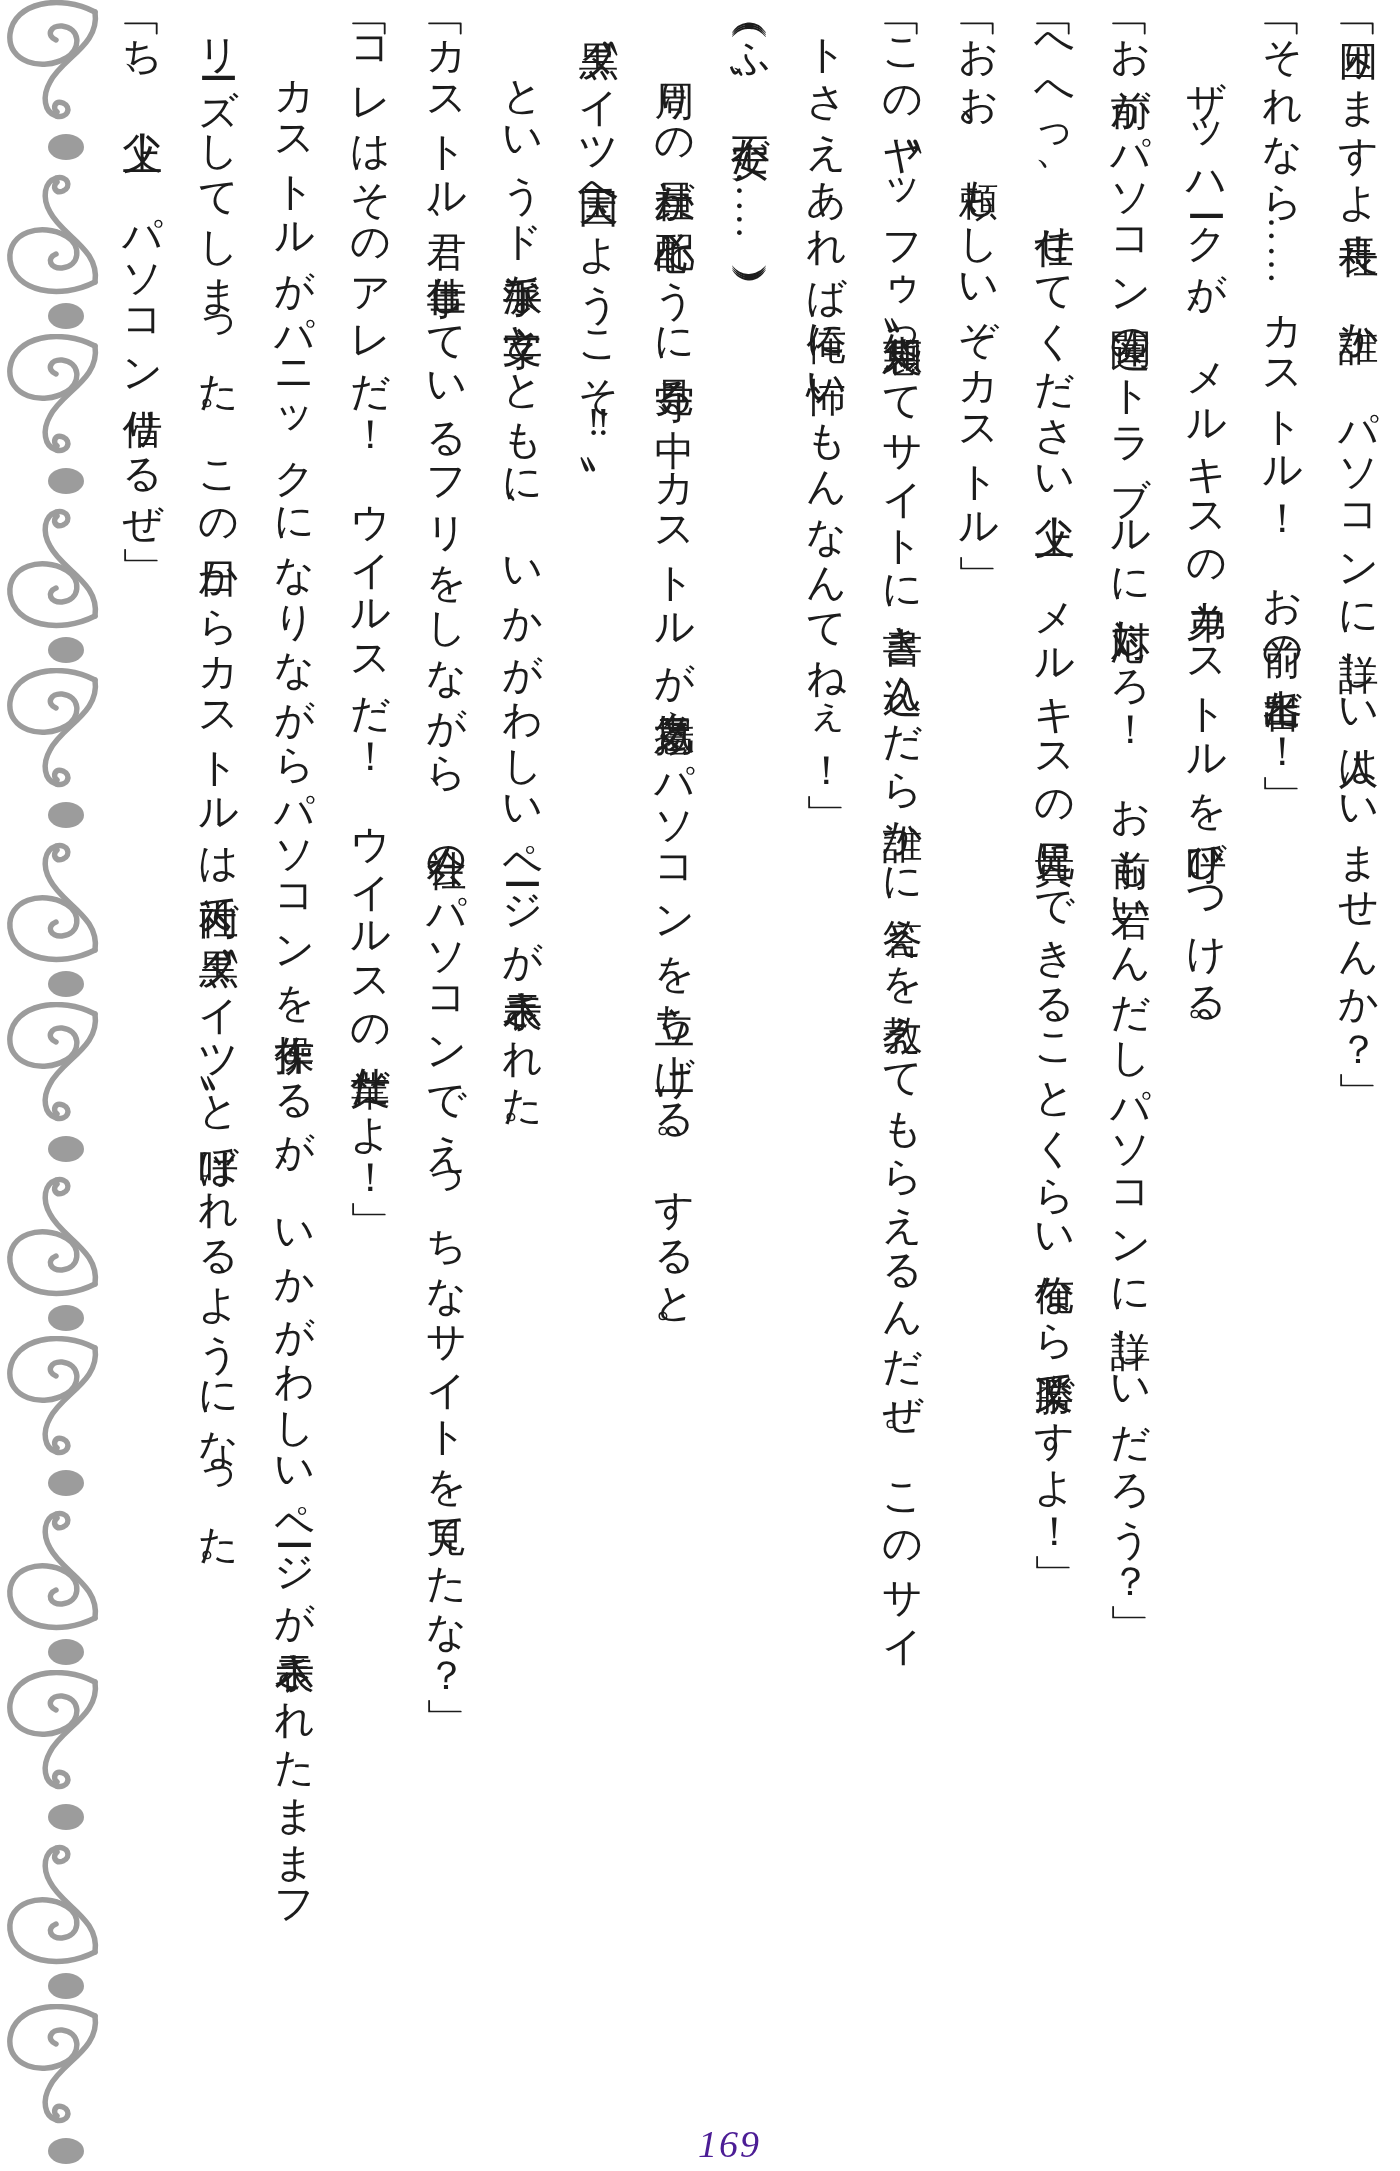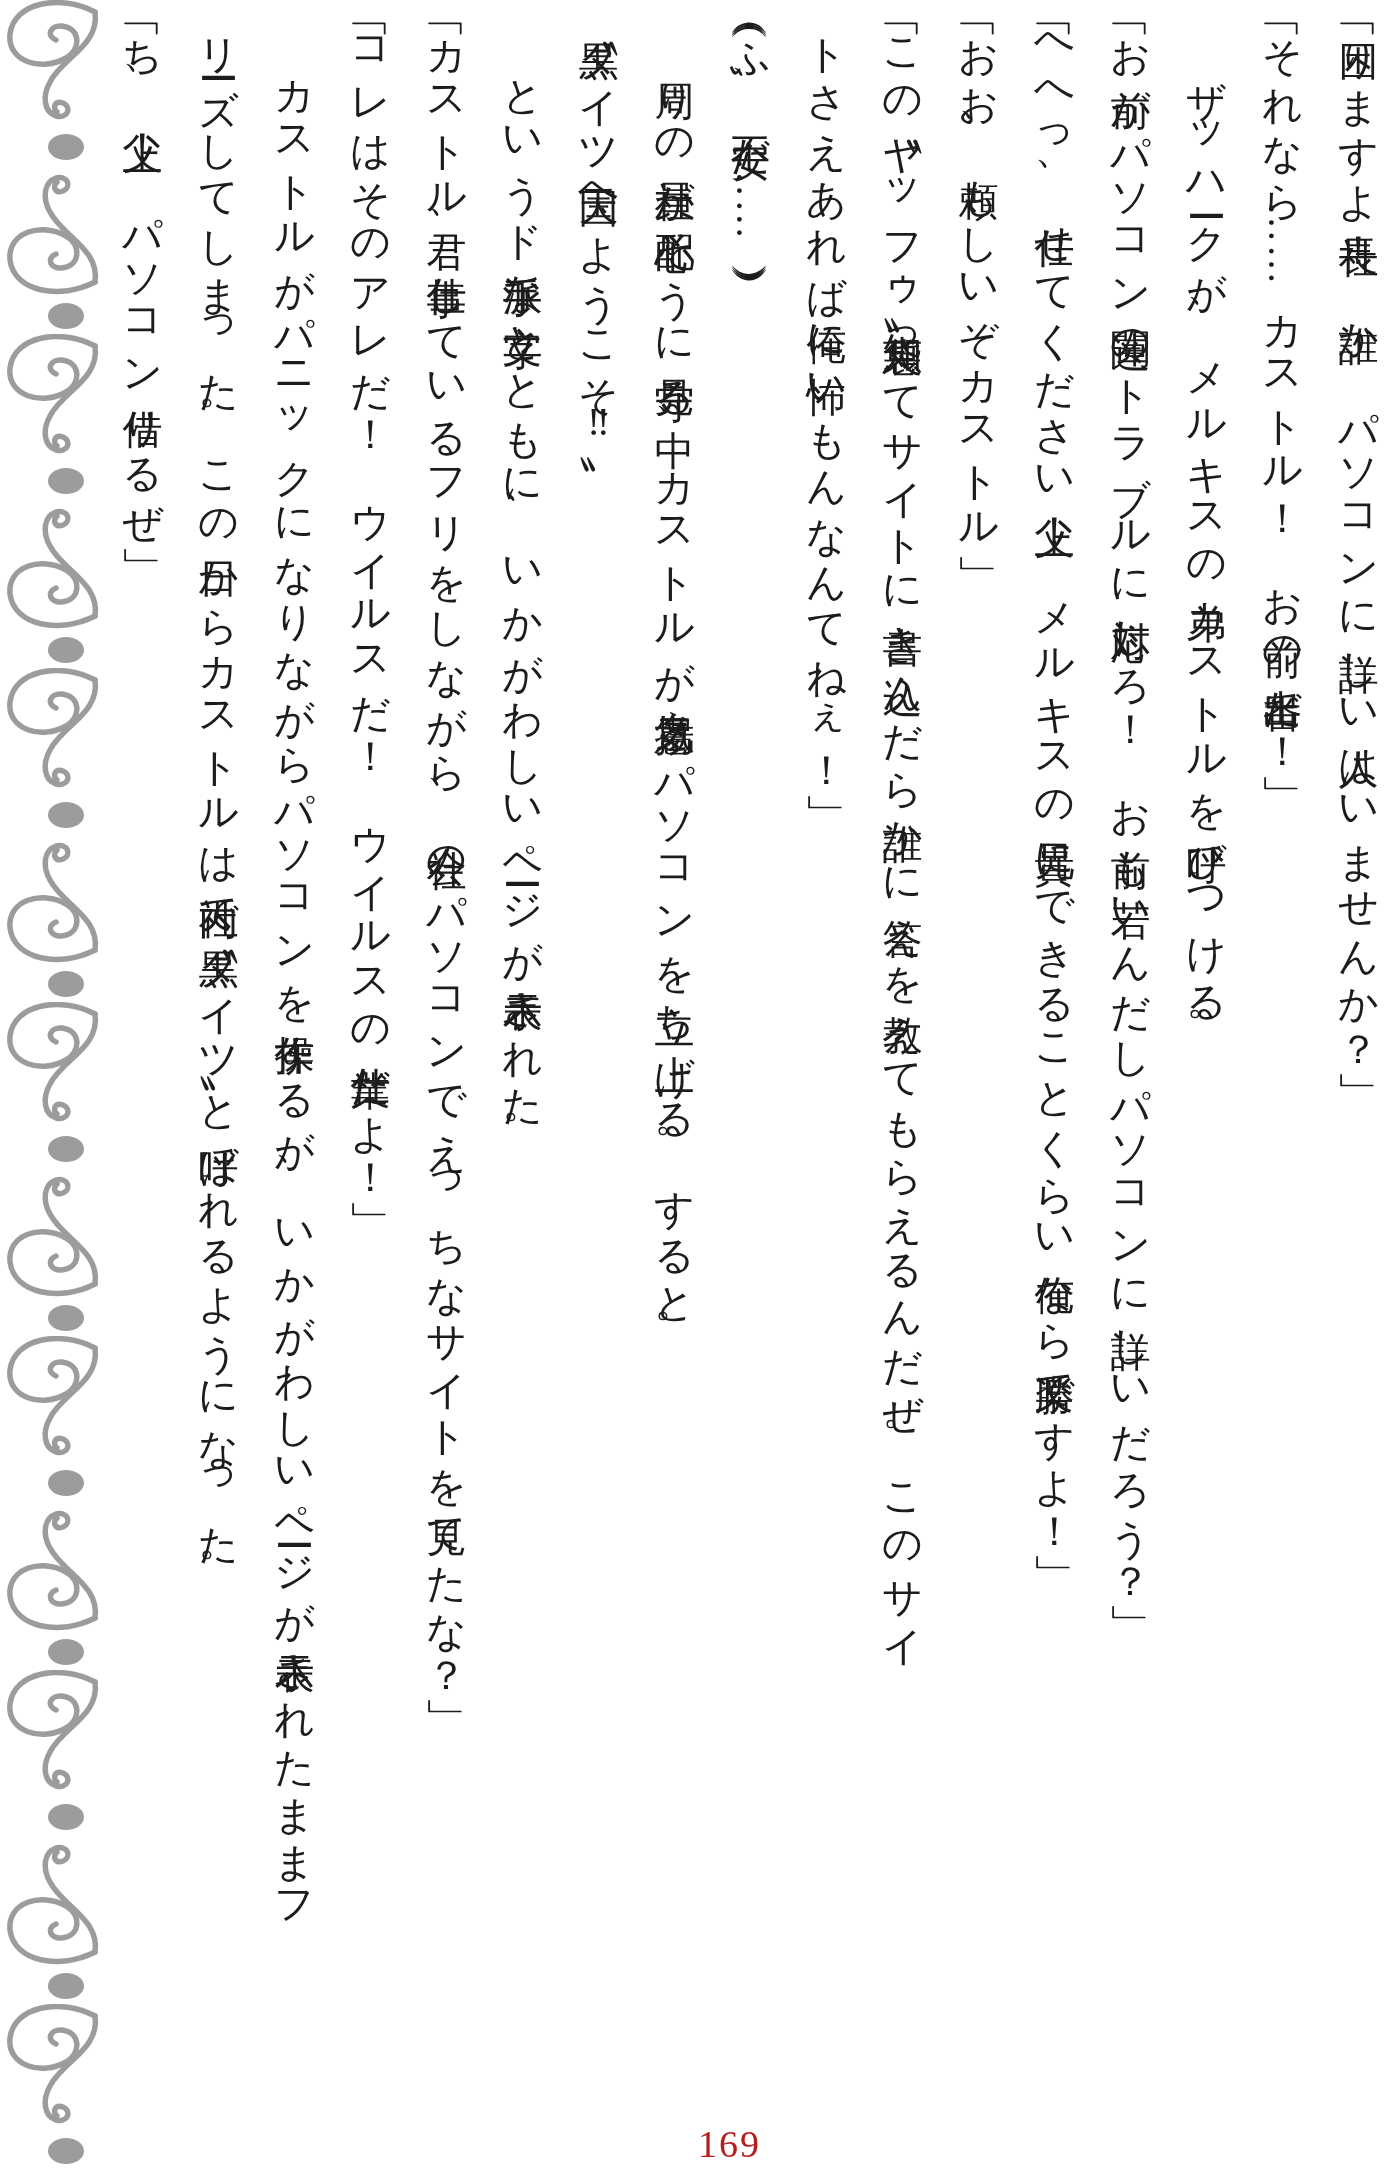--- a/index.html
+++ b/index.html
@@ -38,21 +38,22 @@
     padding: 0;
     line-height: 76px;
     white-space: pre-wrap;
   }
   .page-number {
     position: absolute;
     left: 698px;
     top: 2122px;
     font-size: 38px;
     letter-spacing: 2px;
-    color: #b91c1c;
+    color: #4c1d95;
+    font-style: italic;
   }
 </style>
 </head>
 <body>
 
 <div class="page">
 
   <svg class="ornament" width="115" height="2171" viewBox="0 0 115 2171" xmlns="http://www.w3.org/2000/svg" xmlns:xlink="http://www.w3.org/1999/xlink">
     <defs>
       <g id="swirlA" fill="none" stroke="#9c9c9c" stroke-width="5.5" stroke-linecap="round">

